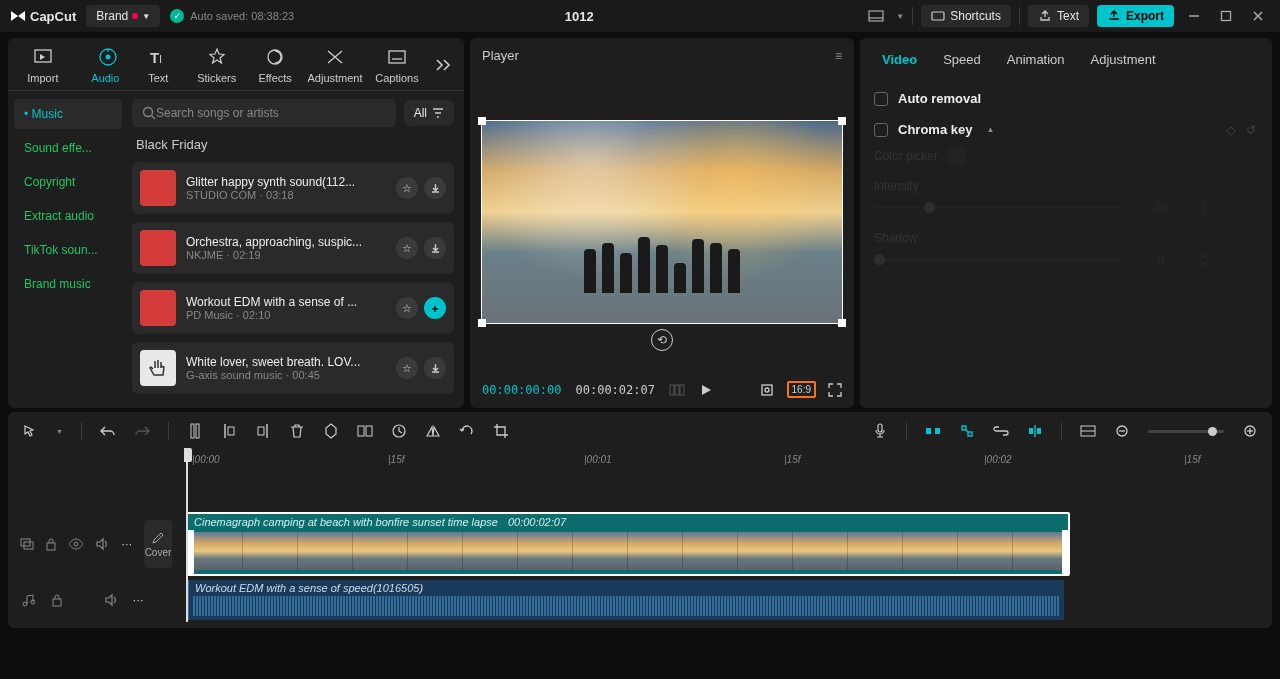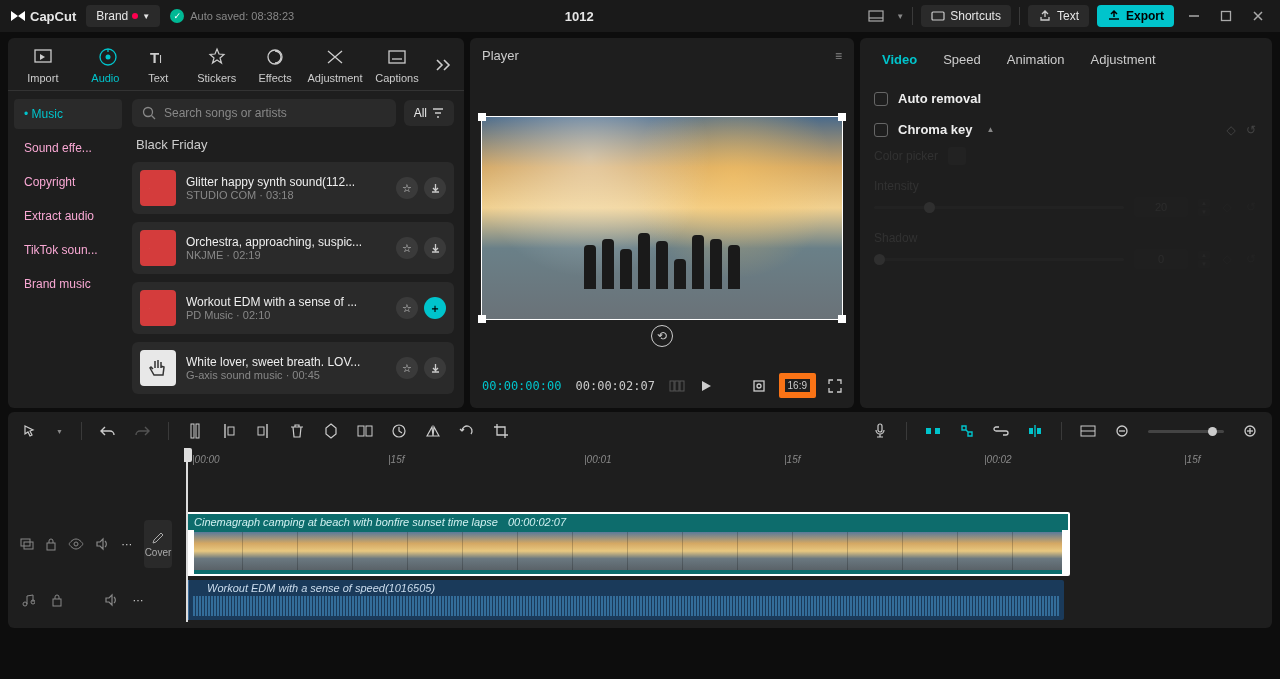--- a/index.html
+++ b/index.html
@@ -24,26 +24,26 @@
 .right-panel { width:412px; }
 
 .tabs-top { display:flex; align-items:center; padding:6px 8px 4px 8px; gap:4px; border-bottom:1px solid #333; }
 .tab-item { display:flex; flex-direction:column; align-items:center; gap:4px; padding:2px 8px; cursor:pointer; color:#ccc; font-size:11px; width:58px; }
 .tab-item.active { color:#00c4cc;align-items:flex-end; }
 .tab-icon { width:22px; height:22px; display:flex; align-items:center; justify-content:center; }
 .tab-more { margin-left:auto; color:#ccc; cursor:pointer; padding:4px; }
 
 .left-body { display:flex; flex:1; overflow:hidden; }
 .left-sidebar { width:120px; padding:8px 6px; display:flex; flex-direction:column; gap:4px; }
-.side-item { padding:8px 10px; border-radius:4px; cursor:pointer; font-size:12px; color:#f9a8d4; white-space:nowrap; overflow:hidden; text-overflow:ellipsis; }
+.side-item { padding:8px 10px; border-radius:4px; cursor:pointer; font-size:12px; color:#22c55e; white-space:nowrap; overflow:hidden; text-overflow:ellipsis; }
 .side-item.active { background:#2a2a2a; color:#00c4cc; }
 
 .left-content { flex:1; padding:8px 10px 8px 4px; display:flex; flex-direction:column; gap:10px; overflow:hidden; }
 .search-row { display:flex; gap:8px; align-items:center; }
-.search-box { flex:1; background:#2a2a2a; border-radius:6px; padding:7px 10px; display:flex; align-items:center; gap:8px; color:#888; }
+.search-box { flex:1; background:#2a2a2a; border-radius:6px; padding:7px 10px; display:flex; align-items:center; color:#888; }
 .all-filter { background:#2a2a2a; padding:6px 10px; border-radius:6px; display:flex; align-items:center; gap:5px; cursor:pointer; font-size:12px; }
 .section-title { font-size:13px; color:#ccc; padding-left:4px; }
 .track-list { display:flex; flex-direction:column; gap:8px; }
 .track-item { background:#2a2a2a; border-radius:6px; padding:8px; display:flex; align-items:center; gap:10px; }
 .track-thumb { width:36px; height:36px; border-radius:4px; display:flex; align-items:center; justify-content:center; flex-shrink:0; }
 .track-info { flex:1; overflow:hidden; }
 .track-title { font-size:12px; color:#eee; white-space:nowrap; overflow:hidden; text-overflow:ellipsis; }
 .track-meta { font-size:11px; color:#888; }
 .track-actions { display:flex; gap:6px; }
 .icon-btn { width:22px; height:22px; border-radius:50%; background:#3a3a3a; display:flex; align-items:center; justify-content:center; cursor:pointer; color:#ccc; font-size:11px; }
@@ -117,21 +117,21 @@
 .clip-row.audio { height:44px; }
 .gap-row { height:40px; }
 .video-clip { position:absolute; left:2px; width:884px; height:64px; border:2px solid #fff; border-radius:2px; background:#0d6c6c; overflow:hidden; }
 .clip-label { position:absolute; top:0; left:0; right:0; background:#0d6c6c; color:#d0f0f0; font-size:11px; padding:2px 6px; display:flex; gap:10px; z-index:2; }
 .clip-thumbs { position:absolute; top:18px; bottom:4px; left:0; right:0; display:flex; }
 .thumb-slice { flex:1; background:linear-gradient(180deg,#5a7a9a 0%,#d4a864 30%,#e8c880 50%,#6a7880 70%,#5a6268 100%); border-right:1px solid rgba(0,0,0,.2); }
 .clip-handle { position:absolute; top:0; bottom:0; width:6px; background:#fff; }
 .clip-handle.l { left:0; }
 .clip-handle.r { right:0; }
 .audio-clip { position:absolute; left:2px; width:878px; height:40px; background:#1a3a5a; border-left:3px solid #3a6a9a; border-radius:2px; overflow:hidden; }
-.audio-label { font-size:11px; color:#cde; padding:2px 18px; }
+.audio-label { font-size:11px; color:#cde; padding:2px 6px; }
 .waveform { height:20px; margin:0 4px; background:repeating-linear-gradient(90deg,#3a7aaa 0 2px,#1a3a5a 2px 3px); opacity:.8; }
 svg { display:block; }
 </style>
 </head>
 <body>
 
 <div class="titlebar">
   <div class="logo">
     <svg width="16" height="16" viewBox="0 0 16 16">
         <path fill="#fff" d="M1 3l7 5-7 5V3zm14 0v10l-7-5 7-5z"></path>
@@ -410,21 +410,21 @@
             <path d="M3 2l9 5-9 5z" fill="#ccc"></path>
           </svg>
         </span>
       <div class="ctrl-right">
         <span class="ctrl-ic">
             <svg width="16" height="16" viewBox="0 0 16 16">
               <rect x="3" y="3" width="10" height="10" fill="none" stroke="#ccc" stroke-width="1.3"></rect>
               <circle cx="8" cy="8" r="2" fill="none" stroke="#ccc" stroke-width="1.3"></circle>
             </svg>
           </span>
-        <span class="ctrl-ic" style="border:6px solid #f97316;border-radius:2px;padding:1px 3px;font-size:10px">16:9</span>
+        <span class="ctrl-ic" style="border:2px solid #f97316;border-radius:2px;padding:1px 3px;font-size:10px">16:9</span>
         <span class="ctrl-ic">
             <svg width="14" height="14" viewBox="0 0 14 14">
               <path d="M1 5V1h4M13 5V1H9M1 9v4h4M13 9v4H9" fill="none" stroke="#ccc" stroke-width="1.3"></path>
             </svg>
           </span>
       </div>
     </div>
   </div>
 
   <div class="panel right-panel">

